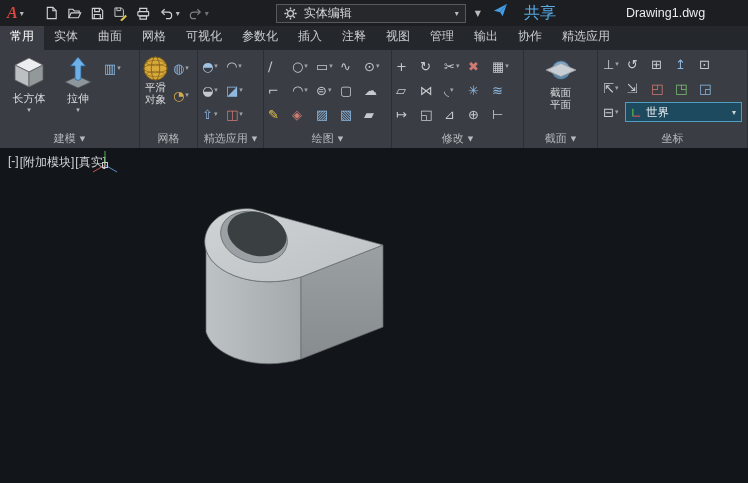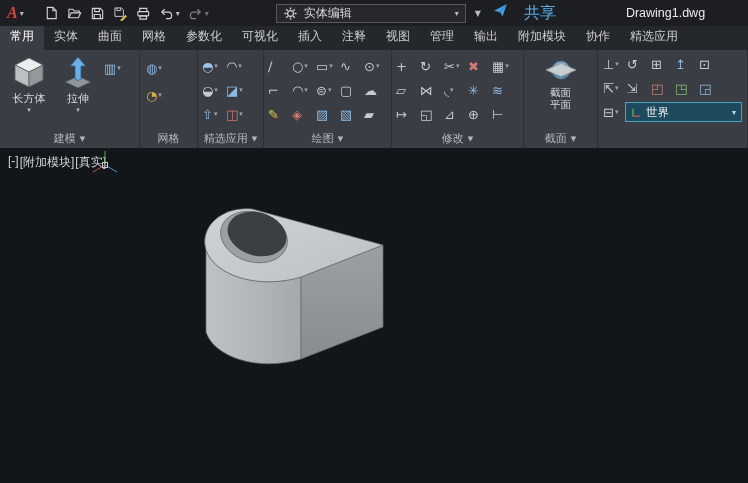--- a/index.html
+++ b/index.html
@@ -169,35 +169,34 @@
   <nav class="tabrow">
 
       <div class="rtab active">常用</div>
 
       <div class="rtab">实体</div>
 
       <div class="rtab">曲面</div>
 
       <div class="rtab">网格</div>
 
+      <div class="rtab">可视化</div>
+
       <div class="rtab">参数化</div>
 
-      <div class="rtab">可视化</div>
-
       <div class="rtab">插入</div>
 
       <div class="rtab">注释</div>
 
       <div class="rtab">视图</div>
 
       <div class="rtab">管理</div>
 
       <div class="rtab">输出</div>
 
-      <div class="rtab">附加模块</div>
 
       <div class="rtab">协作</div>
 
 
       <div class="rtab">精选应用</div>
     </nav>
 
   <section class="ribbon">
 
     <div class="panel" style="width:140px">
@@ -228,20 +227,31 @@
           </div>
       </div>
       <div class="panel-label">
         <span>建模</span>
         <span class="pl-caret">▼</span>
       </div>
     </div>
 
     <div class="panel" style="width:58px">
       <div class="panel-body">
+        <div class="bigbtn" style="width:36px">
+          <svg width="27" height="27" viewBox="0 0 27 27">
+            <circle cx="13.5" cy="13.5" r="11.5" fill="#d9a93c" stroke="#7a5c14" stroke-width="1"></circle>
+            <ellipse cx="13.5" cy="13.5" rx="11.5" ry="4.2" fill="none" stroke="#8a6a1c" stroke-width="0.8"></ellipse>
+            <ellipse cx="13.5" cy="13.5" rx="4.2" ry="11.5" fill="none" stroke="#8a6a1c" _stroke-width="0.8"></ellipse>
+            <ellipse cx="13.5" cy="8" rx="9" ry="2.6" fill="none" stroke="#8a6a1c" stroke-width="0.7"></ellipse>
+            <ellipse cx="13.5" cy="19" rx="9" ry="2.6" fill="none" stroke="#8a6a1c" stroke-width="0.7"></ellipse>
+          </svg>
+          <span class="bb-line">平滑</span>
+          <span class="bb-line">对象</span>
+        </div>
         <div class="sidecol">
 
             <div class="tool">
               <span class="glyph" style="color: rgb(141, 184, 224);">◍</span>
               <span class="tcaret">▾</span>
             </div>
 
             <div class="tool">
               <span class="glyph" style="color: rgb(210, 171, 74);">◔</span>
               <span class="tcaret">▾</span>
@@ -550,20 +560,23 @@
             </div>
           <div class="ucs-combo">
             <svg width="11" height="11" viewBox="0 0 12 12">
               <path d="M2 10h8" stroke="#d05050" stroke-width="1.4"></path>
               <path d="M2 10V2" stroke="#58b14c" stroke-width="1.4"></path>
             </svg>
             <span>世界</span>
             <span class="caret">▾</span>
           </div>
         </div>
+      </div>
+      <div class="panel-label">
+        <span>坐标</span>
       </div>
     </div>
 
   </section>
 
 
   <div class="viewport">
 
     <svg class="scene" width="748" height="313" viewBox="0 0 748 313">
       <defs>

